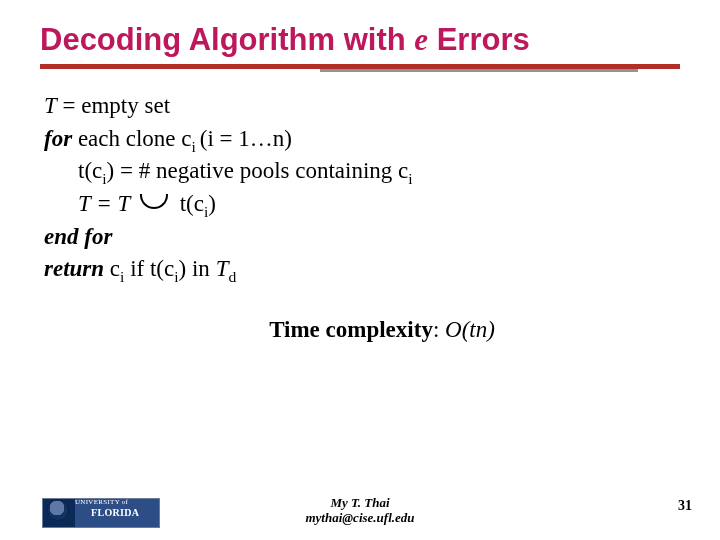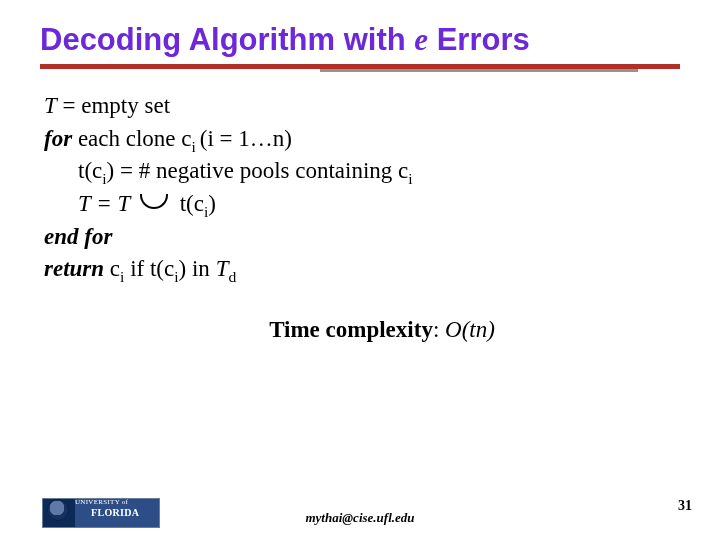--- a/index.html
+++ b/index.html
@@ -8,21 +8,21 @@
     height: 540px;
     background: #ffffff;
     font-family: "Times New Roman", Times, serif;
     position: relative;
     overflow: hidden;
   }
   .title {
     font-family: Arial, Helvetica, sans-serif;
     font-weight: bold;
     font-size: 31px;
-    color: #6d28d9;
+    color: #be185d;
     padding: 22px 0 6px 40px;
   }
   .title .e-ital { font-style: italic; font-family: "Times New Roman", serif; font-weight: bold; }
   .rule-wrap { position: relative; height: 8px; margin: 0 40px 18px 40px; }
   .rule-red {
     position: absolute; left: 0; right: 0; top: 0;
     height: 5px; background: #b03028;
   }
   .rule-shadow {
     position: absolute; left: 280px; right: 42px; top: 5px;
@@ -125,16 +125,17 @@
 
 <div class="footer">
   <div class="logo">
     <div class="seal"></div>
     <div class="txt">
       <div>UNIVERSITY of</div>
       <div class="big">FLORIDA</div>
     </div>
   </div>
   <div class="credit">
+    <div>My T. Thai</div>
     <div>mythai@cise.ufl.edu</div>
   </div>
   <div class="pagenum">31</div>
 </div>
 
 </body></html>

